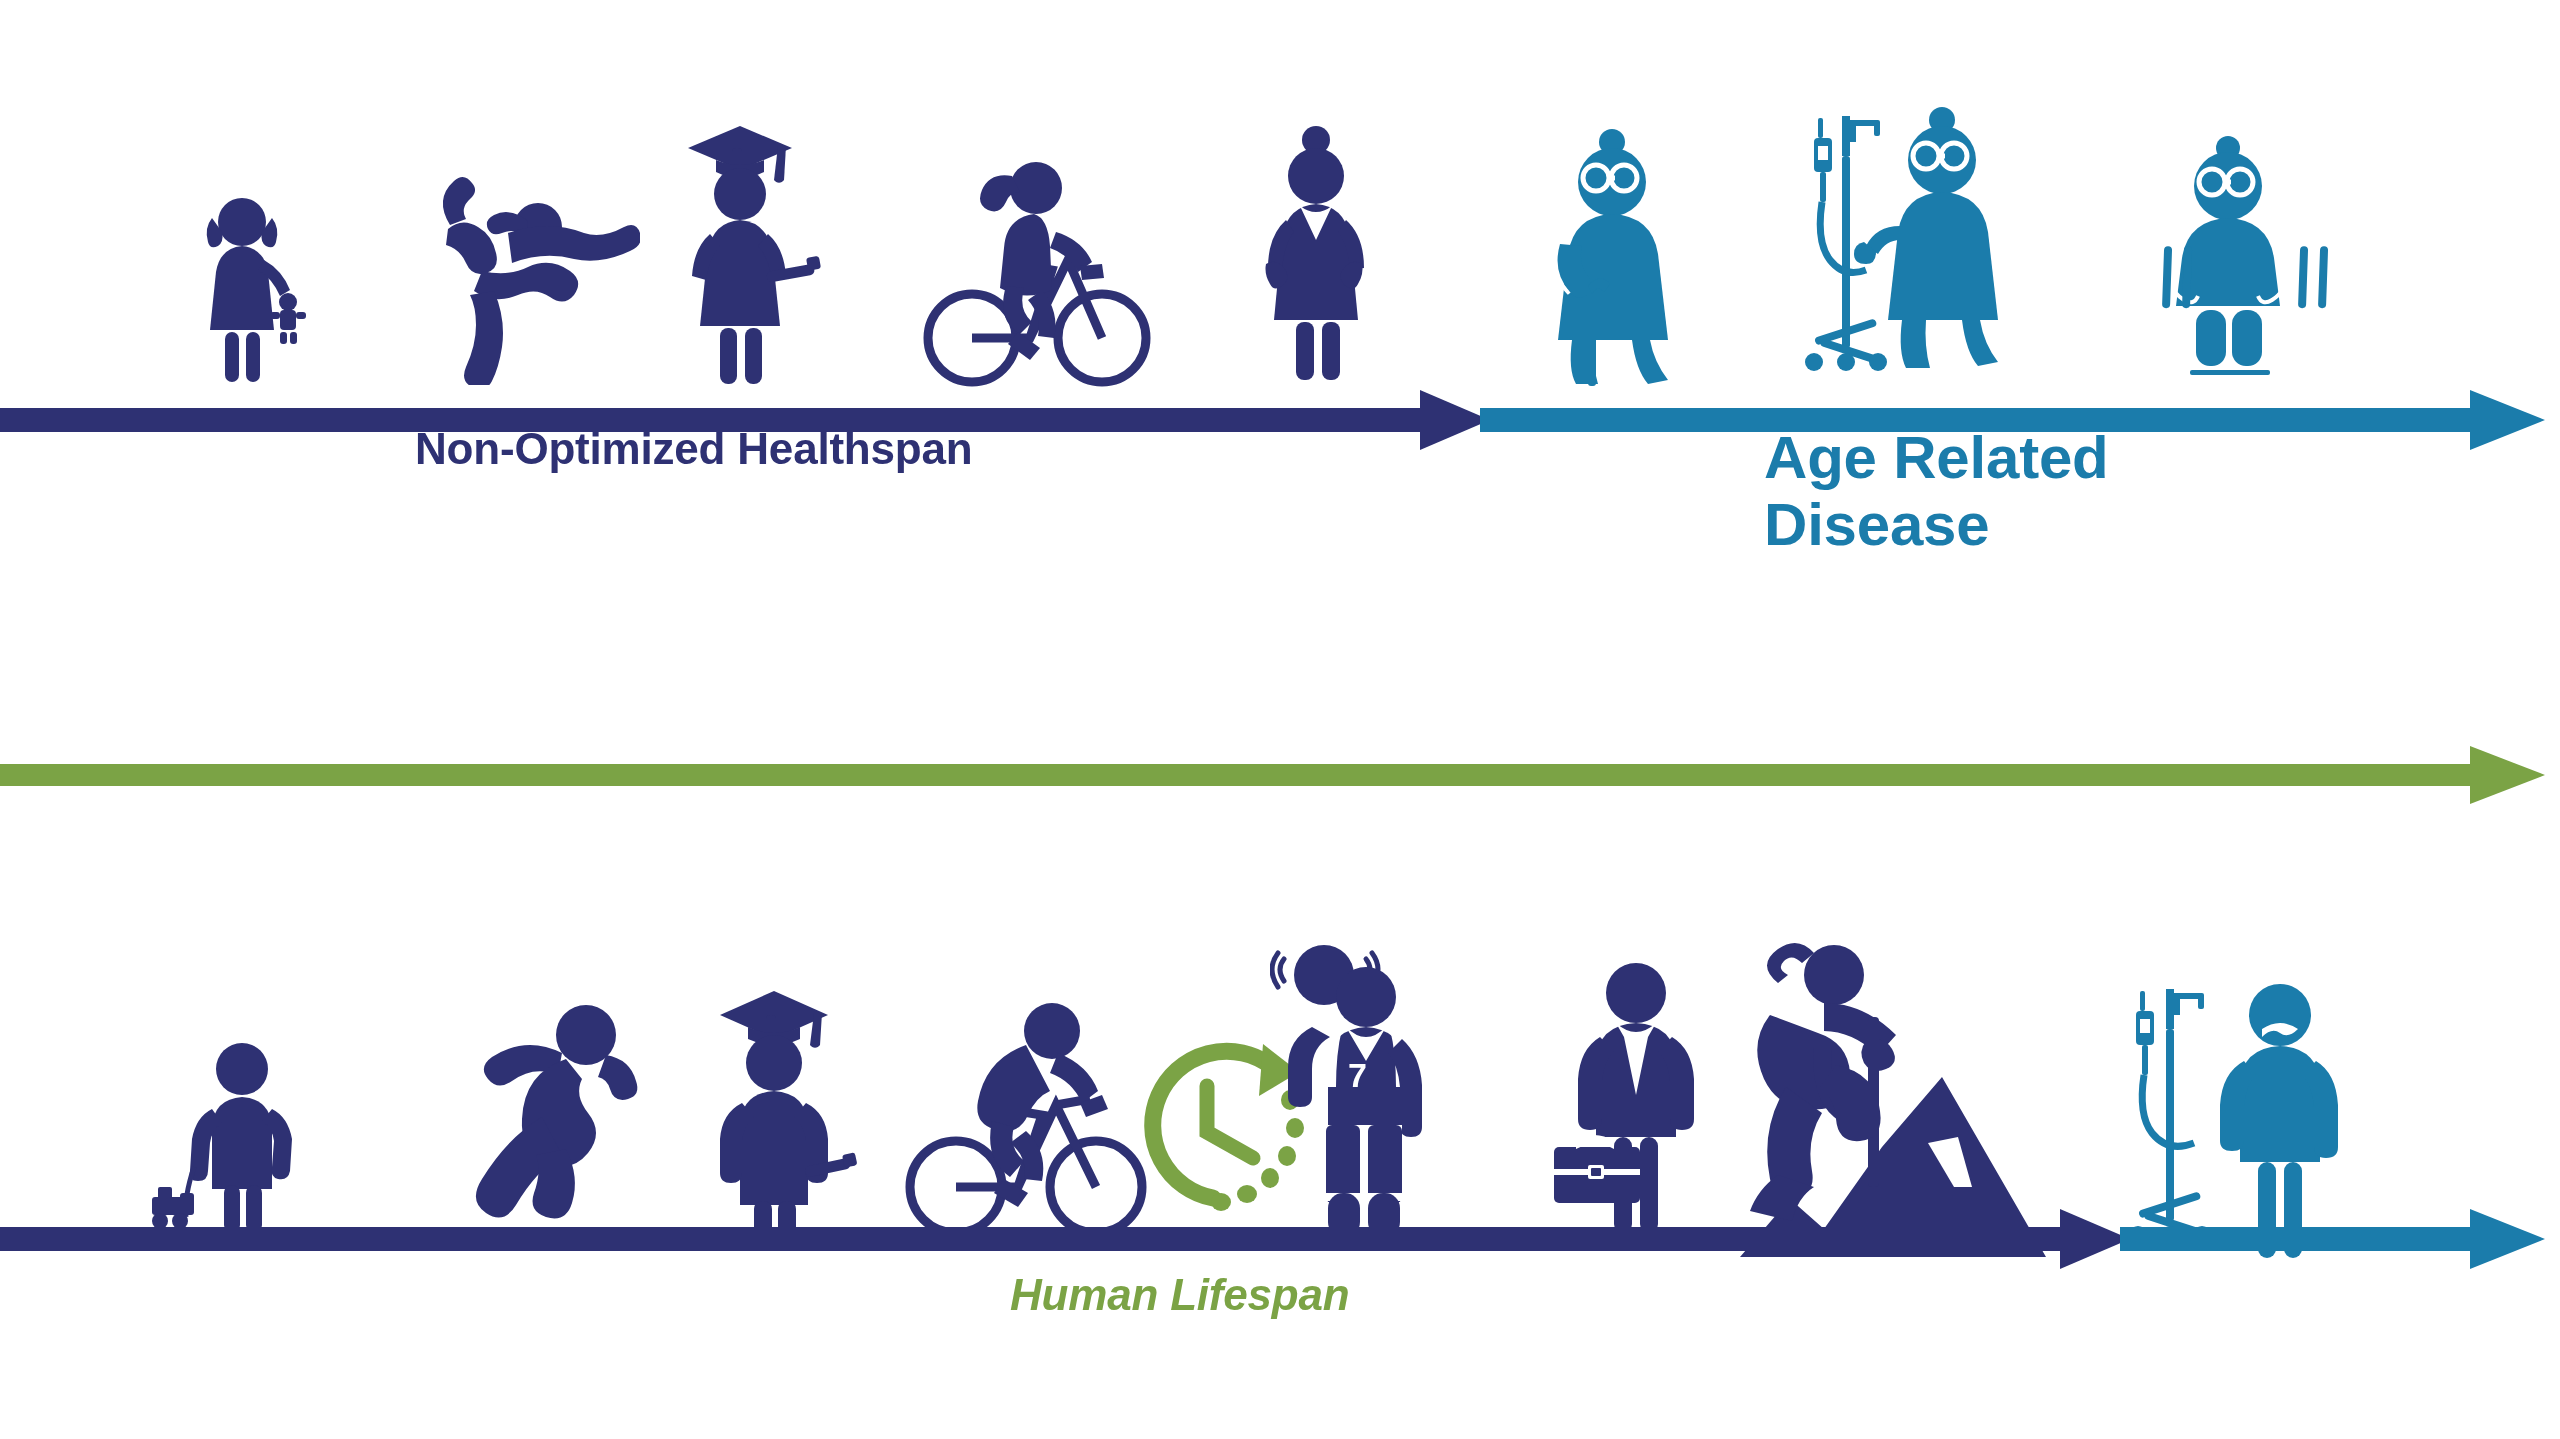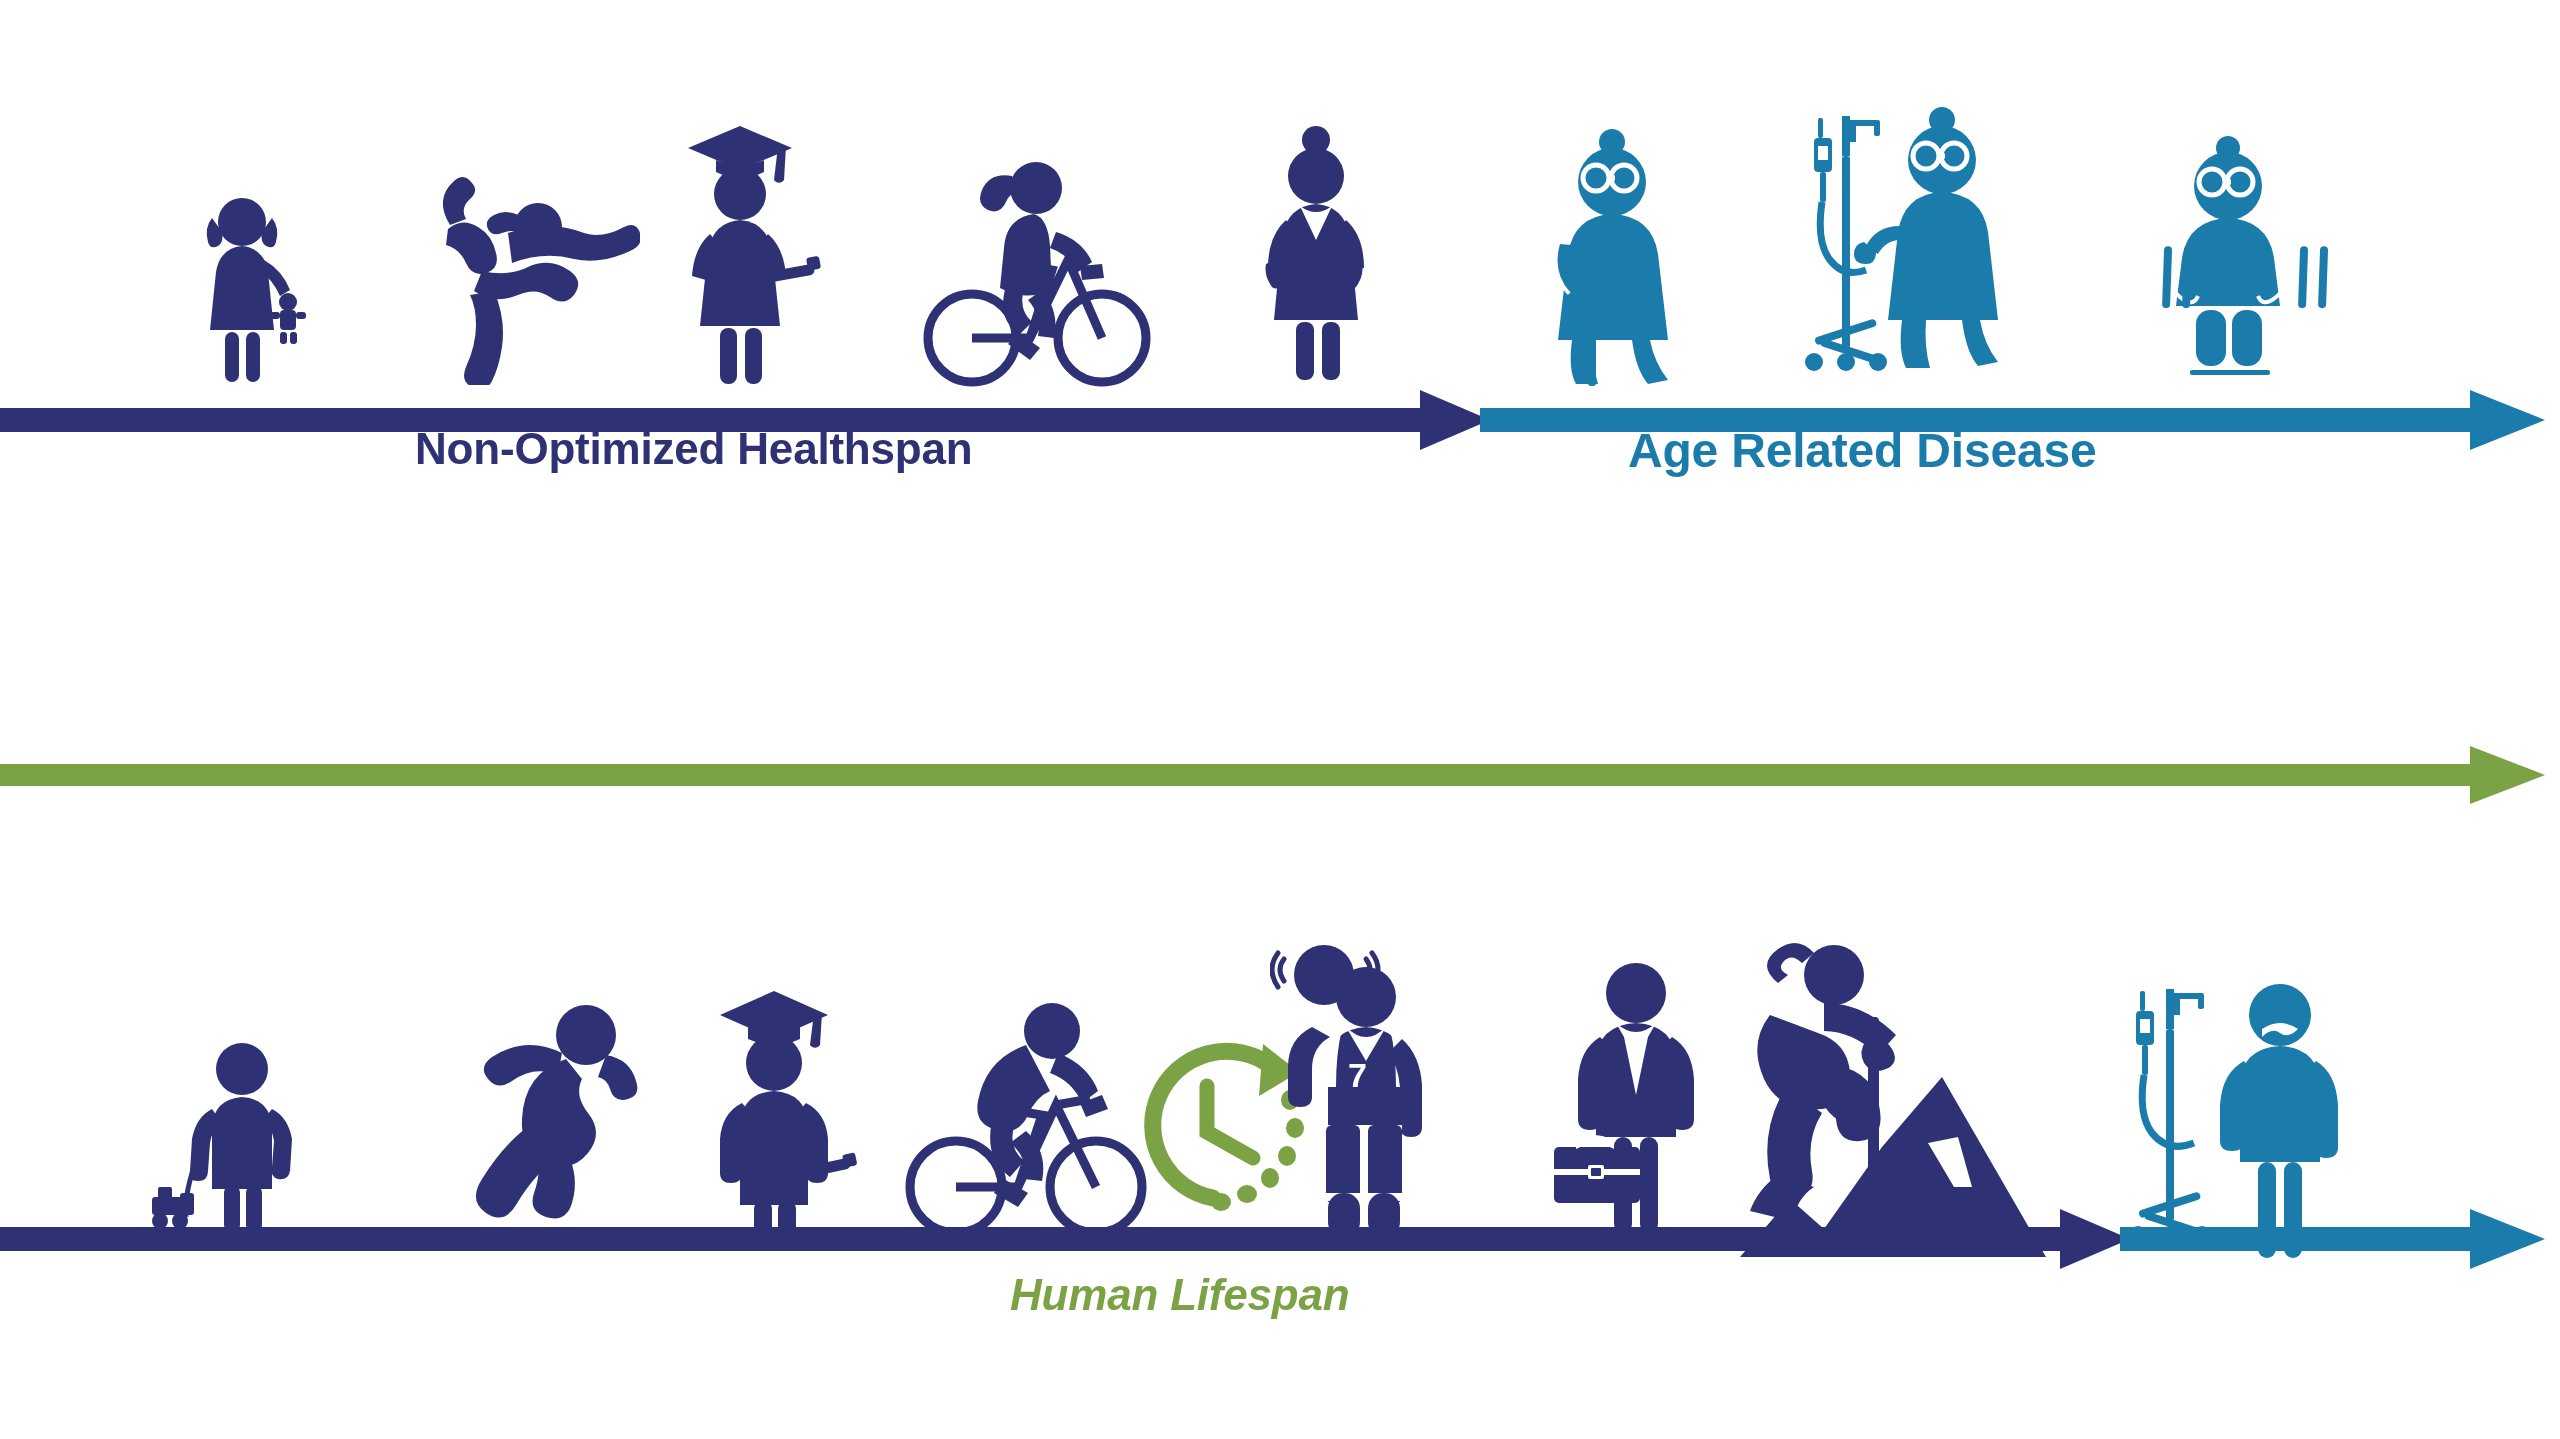--- a/index.html
+++ b/index.html
@@ -34,22 +34,22 @@
     font-weight:bold;
     letter-spacing:-0.2px;
     white-space:pre-line;
     line-height:1.12;
   }
   #label-nonopt {
     top:424px; left:415px;
     font-size:44px; color:#2e3173;
   }
   #label-ard-top {
-    top:424px; left:1628px;
-    font-size:48px; color:#1b7cab;
+    top:424px; left:1764px;
+    font-size:60px; color:#1b7cab;
   }
   #label-lifespan {
     top:770px; left:1010px;
     font-size:44px; color:#7ba345;font-style:italic;
   }
 
   #clock-icon { position:absolute; top:536px; left:1135px; }
 </style>
 </head>
 <body>

